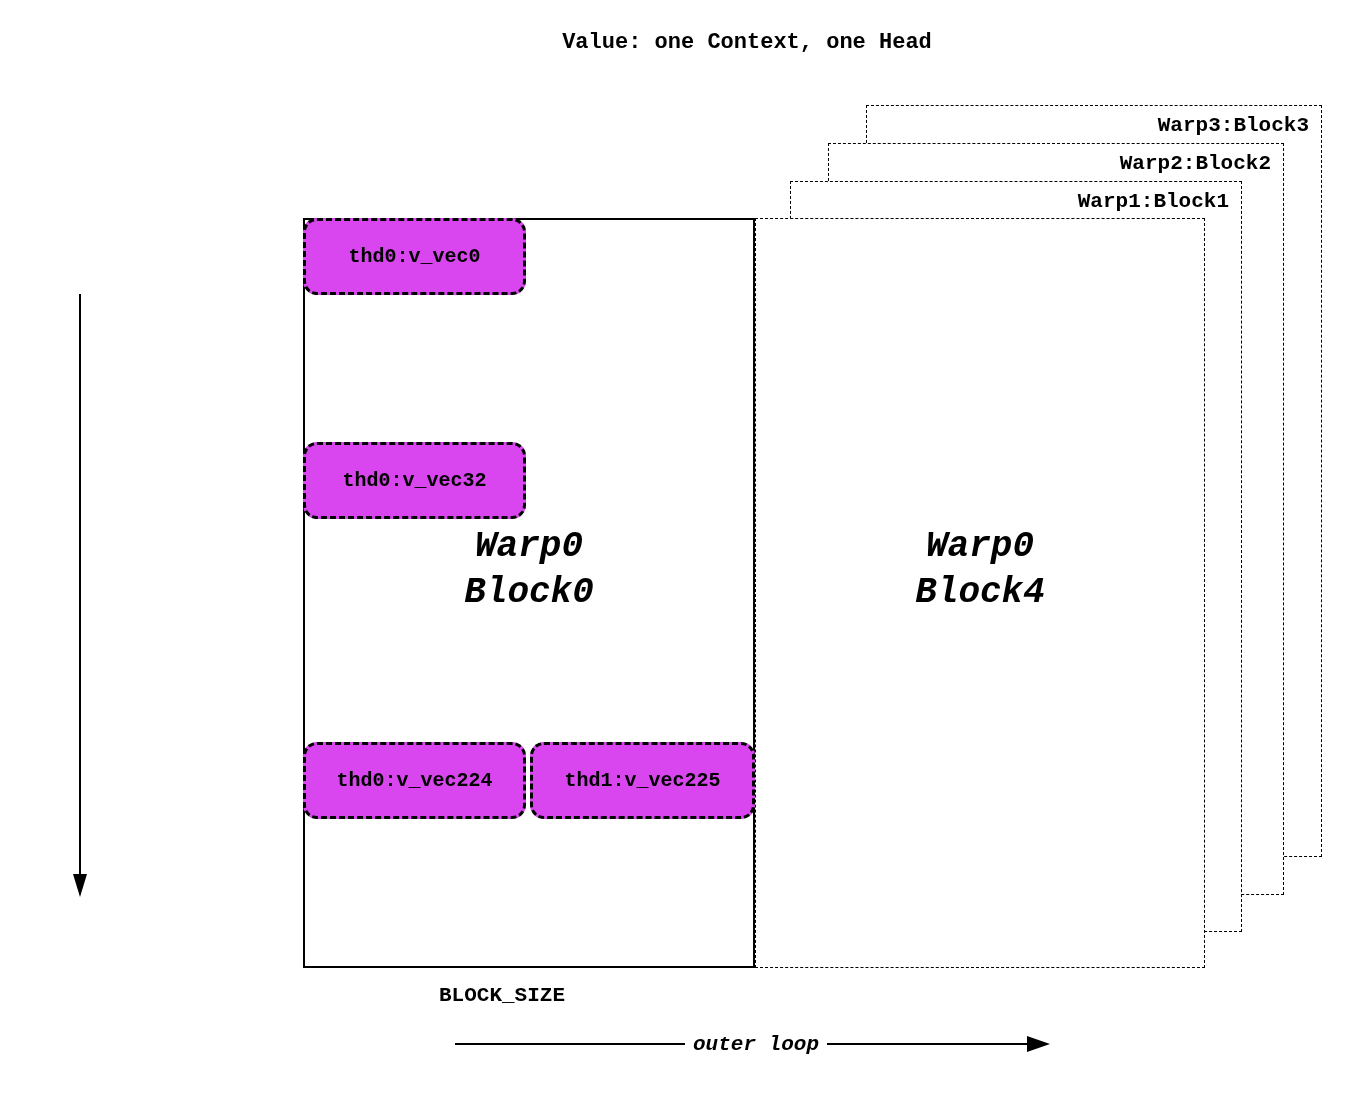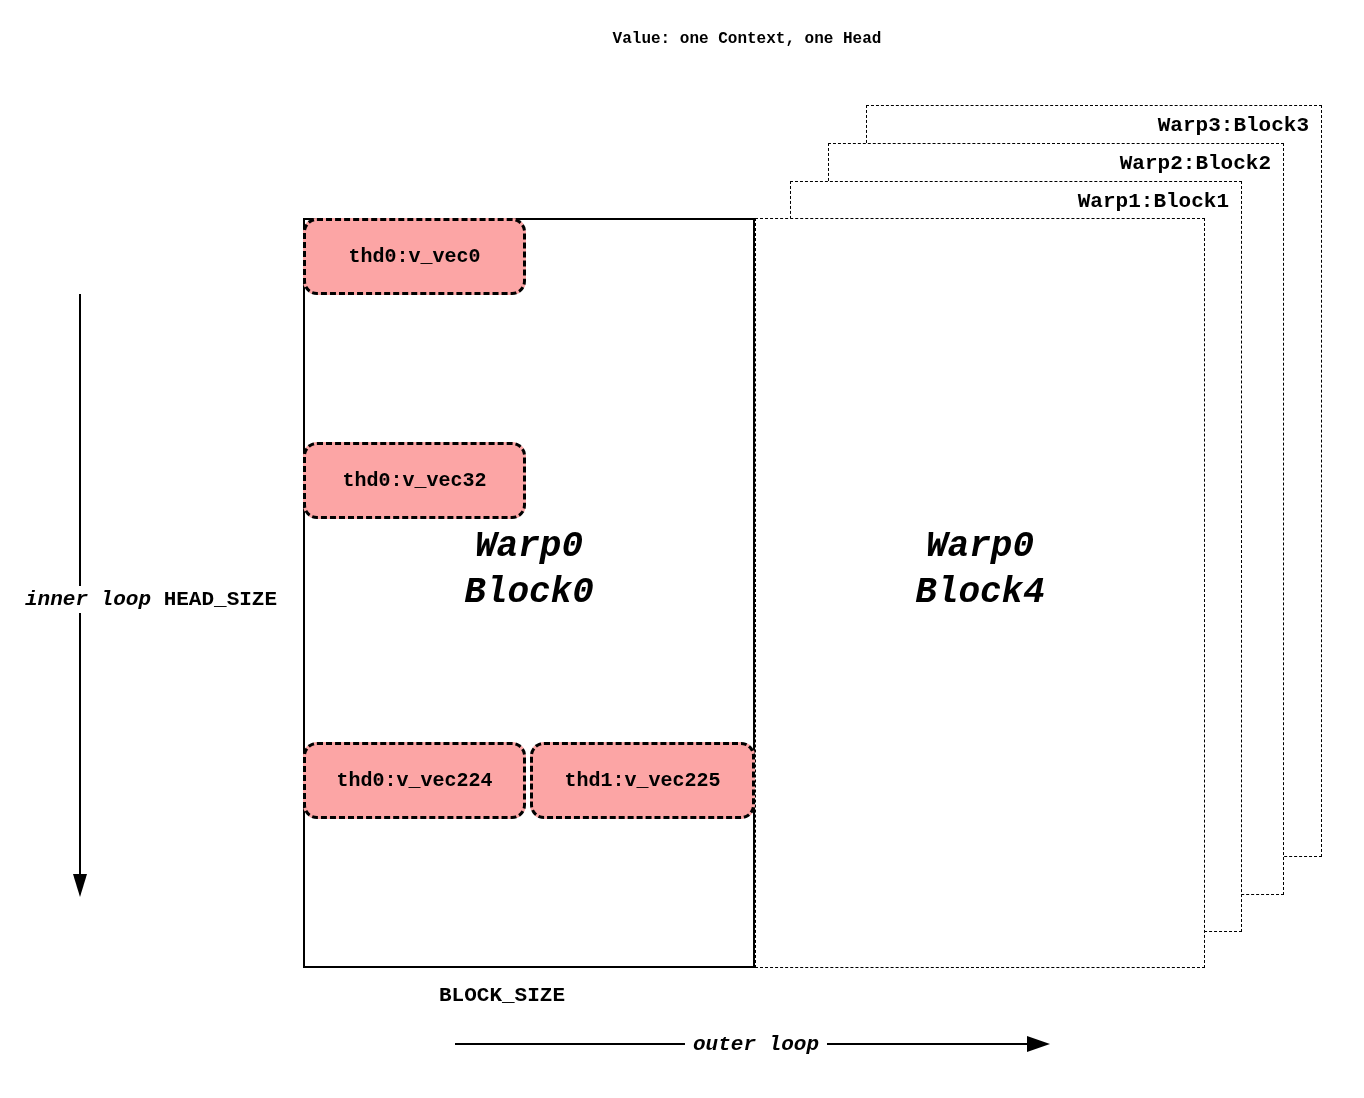--- a/index.html
+++ b/index.html
@@ -12,21 +12,21 @@
     height: 1098px;
     background: #ffffff;
     overflow: hidden;
   }
 
   .title {
     position: absolute;
     left: 747px;
     top: 30px;
     transform: translateX(-50%);
-    font-size: 16px;
+    font-size: 22px;
     font-weight: bold;
     white-space: nowrap;
   }
 
   .back-box {
     position: absolute;
     background: #ffffff;
     border: 1.5px dashed #000;
   }
   .corner-label {
@@ -52,21 +52,21 @@
     width: 452px; height: 750px;
     background: #ffffff;
     border: 2px solid #000;
   }
 
   .vec-box {
     position: absolute;
     height: 77px;
     border: 3px dashed #000;
     border-radius: 14px;
-    background: #fca5a5;
+    background: #d946ef;
     display: flex;
     align-items: center;
     justify-content: center;
     font-size: 20px;
     font-weight: bold;
     white-space: nowrap;
   }
   .vec-left  { left: 303px; width: 223px; }
   .vec-right { left: 530px; width: 225px; }
   .row-0 { top: 218px; }
@@ -183,22 +183,18 @@
       <line x1="80" y1="294" x2="80" y2="876" stroke="#000" stroke-width="2"></line>
       <polygon points="80,897 73,874 87,874" fill="#000"></polygon>
     </g>
 
     <g>
       <line x1="455" y1="1044" x2="1030" y2="1044" stroke="#000" stroke-width="2"></line>
       <polygon points="1050,1044 1027,1036 1027,1052" fill="#000"></polygon>
     </g>
   </svg>
 
-  <div class="inner-loop-label">
-    <span class="italic">inner loop</span>
-    <span>HEAD_SIZE</span>
-  </div>
 
   <div class="block-size-label">BLOCK_SIZE</div>
 
   <div class="outer-loop-label">outer loop</div>
 
 </div>
 
 </body></html>

